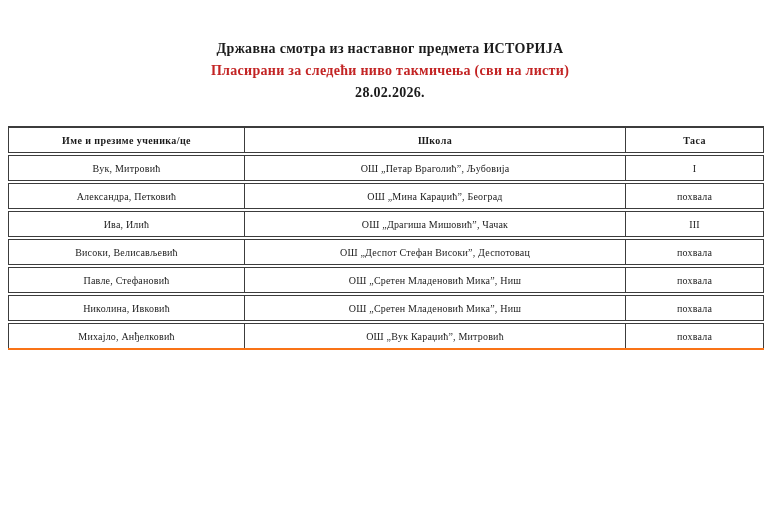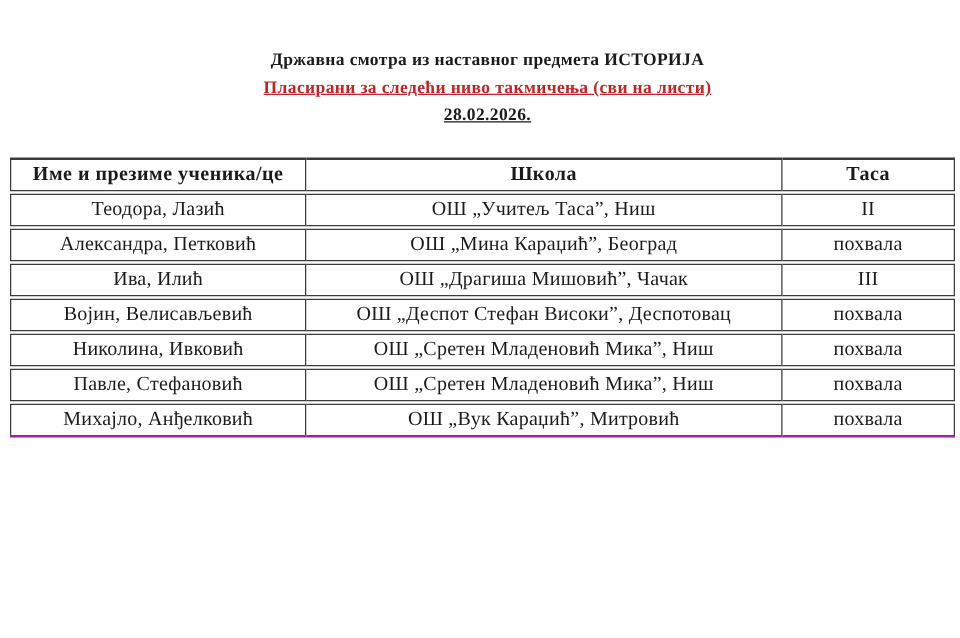--- a/index.html
+++ b/index.html
@@ -22,25 +22,23 @@
   }
   .doc-header p {
     margin: 0 0 8px 0;
     font-size: 14px;
     font-weight: bold;
     letter-spacing: 0.3px;
     line-height: 14px;
   }
   .notice-red {
     color: #c32424;
-    text-decoration: underline;
   }
   .date-line {
     letter-spacing: 0.5px;
-    text-decoration: underline;
   }
   .results-table-wrap {
     margin: 26px 0 0 8px;
   }
   table.results-table {
     border-collapse: collapse;
     width: 755px;
     table-layout: fixed;
   }
   table.results-table col.c-name   { width: 236px; }
@@ -48,32 +46,32 @@
   table.results-table col.c-rank   { width: 138px; }
   table.results-table th,
   table.results-table td {
     border-left: 1px solid #3c3c3c;
     border-right: 1px solid #3c3c3c;
     border-bottom: 4px double #3c3c3c;
     text-align: center;
     vertical-align: middle;
     height: 22px;
     padding: 1px 6px;
-    font-size: 16px;
+    font-size: 10px;
     letter-spacing: 0.2px;
     white-space: nowrap;
     overflow: hidden;
   }
   table.results-table thead th {
     font-weight: bold;
     border-top: 2px solid #3c3c3c;
     letter-spacing: 0.4px;
   }
   table.results-table tbody tr:last-child td {
-    border-bottom: 2px solid #a21caf;
+    border-bottom: 2px solid #f97316;
   }
 </style>
 </head>
 <body>
 
 <div class="doc-header">
   <p>Државна смотра из наставног предмета ИСТОРИЈА</p>
   <p class="notice-red">Пласирани за следећи ниво такмичења (сви на листи)</p>
   <p class="date-line">28.02.2026.</p>
 </div>
@@ -87,46 +85,46 @@
     </colgroup>
     <thead>
       <tr>
         <th>Име и презиме ученика/це</th>
         <th>Школа</th>
         <th>Таса</th>
       </tr>
     </thead>
     <tbody>
       <tr>
-        <td>Теодора, Лазић</td>
-        <td>ОШ „Учитељ Таса”, Ниш</td>
-        <td>II</td>
+        <td>Вук, Митровић</td>
+        <td>ОШ „Петар Враголић”, Љубовија</td>
+        <td>I</td>
       </tr>
       <tr>
         <td>Александра, Петковић</td>
         <td>ОШ „Мина Караџић”, Београд</td>
         <td>похвала</td>
       </tr>
       <tr>
         <td>Ива, Илић</td>
         <td>ОШ „Драгиша Мишовић”, Чачак</td>
         <td>III</td>
       </tr>
       <tr>
-        <td>Војин, Велисављевић</td>
+        <td>Високи, Велисављевић</td>
         <td>ОШ „Деспот Стефан Високи”, Деспотовац</td>
         <td>похвала</td>
       </tr>
       <tr>
-        <td>Николина, Ивковић</td>
+        <td>Павле, Стефановић</td>
         <td>ОШ „Сретен Младеновић Мика”, Ниш</td>
         <td>похвала</td>
       </tr>
       <tr>
-        <td>Павле, Стефановић</td>
+        <td>Николина, Ивковић</td>
         <td>ОШ „Сретен Младеновић Мика”, Ниш</td>
         <td>похвала</td>
       </tr>
       <tr>
         <td>Михајло, Анђелковић</td>
         <td>ОШ „Вук Караџић”, Митровић</td>
         <td>похвала</td>
       </tr>
     </tbody>
   </table>

